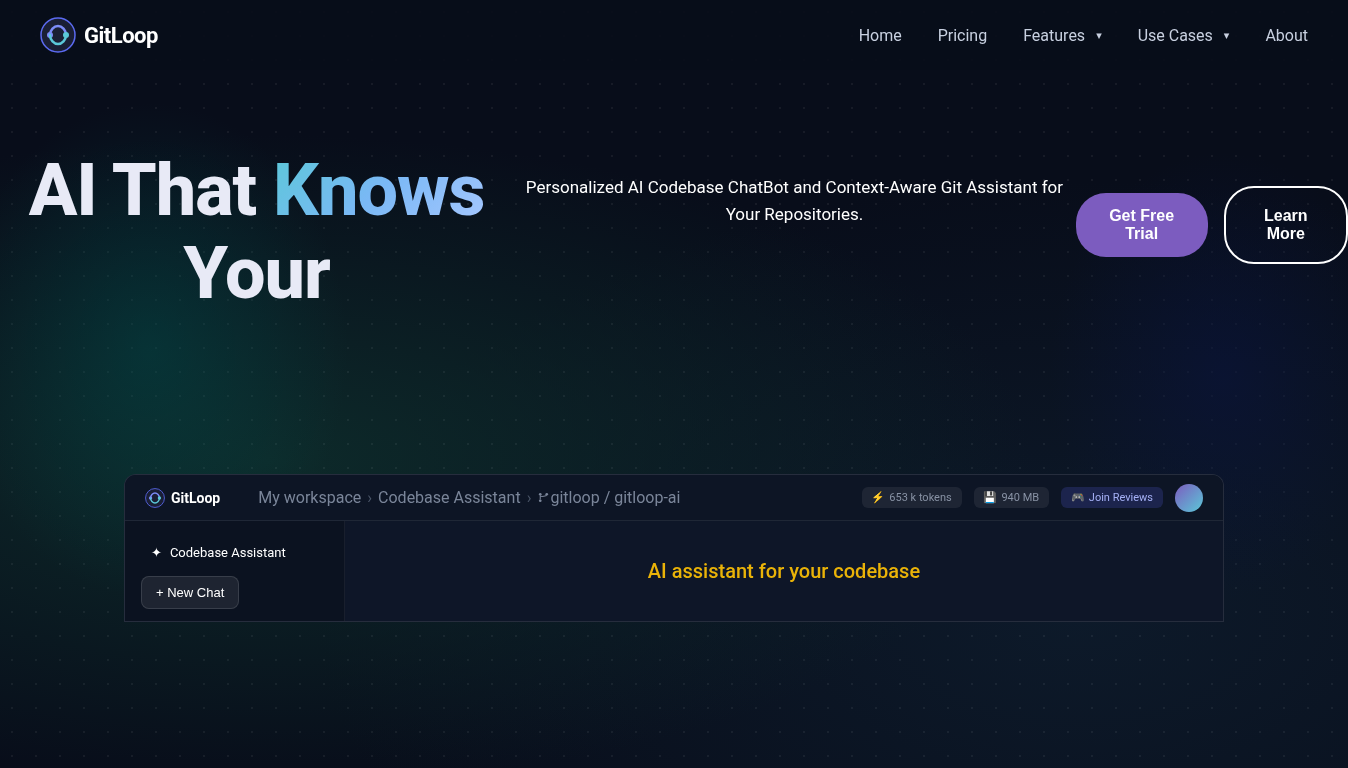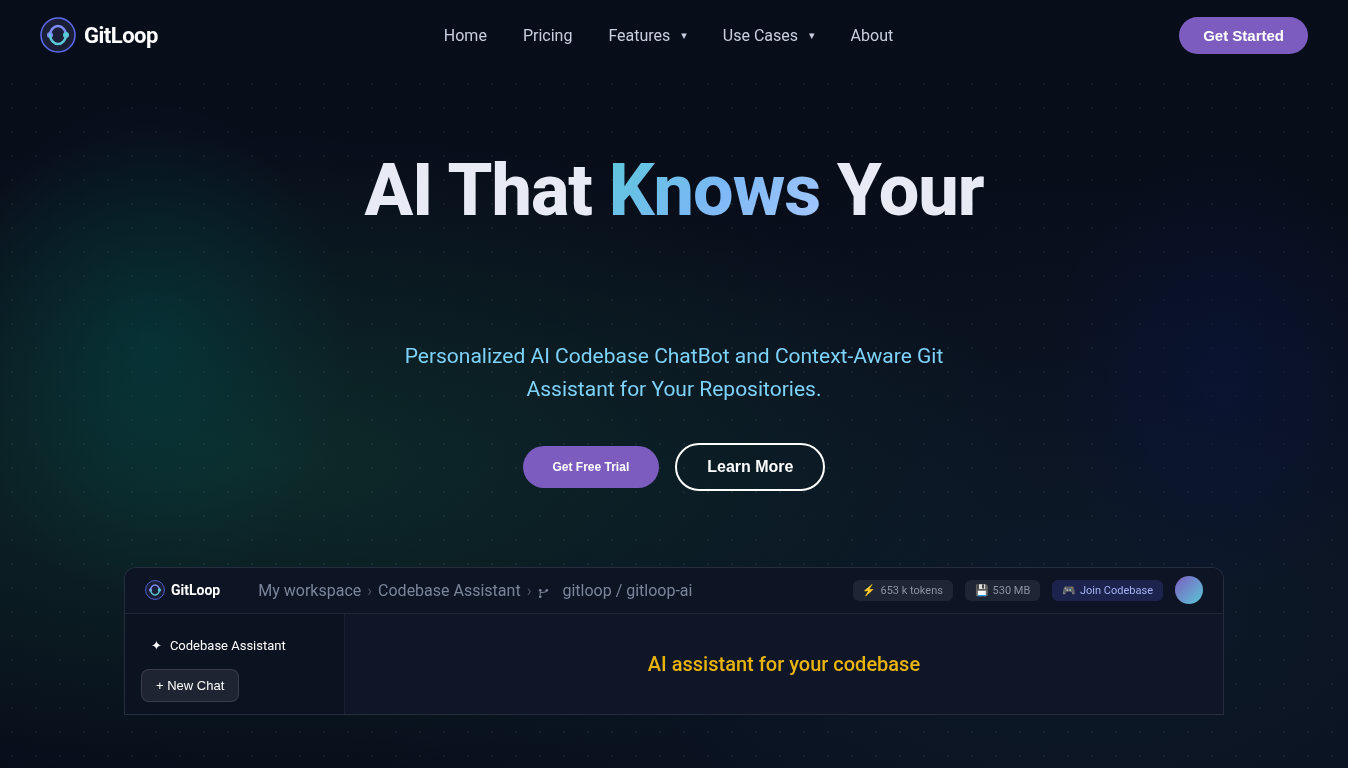--- a/index.html
+++ b/index.html
@@ -126,22 +126,22 @@
       font-weight: 600;
       cursor: pointer;
       white-space: nowrap;
     }
 
     
     .hero {
       position: relative;
       z-index: 5;
       display: flex;
-      flex-direction: column;
-      align-items: center;
+      flex-direction: row;
+      align-items: flex-start;
       text-align: center;
       padding-top: 80px;
     }
 
     .hero-title {
       font-size: 72px;
       font-weight: 800;
       line-height: 1.15;
       max-width: 750px;
       letter-spacing: -1px;
@@ -150,50 +150,50 @@
 
     .hero-title .highlight {
       background: linear-gradient(135deg, #5bc8d8, #7ab8f5, #a8c8ff);
       -webkit-background-clip: text;
       -webkit-text-fill-color: transparent;
       background-clip: text;
     }
 
     .hero-subtitle {
       margin-top: 24px;
-      font-size: 21px;
-      color: #7dd3fc;
+      font-size: 17px;
+      color: #ffffff;
       max-width: 580px;
       line-height: 1.6;
     }
 
     .hero-buttons {
       display: flex;
       gap: 16px;
       margin-top: 36px;
       align-items: center;
     }
 
     .btn-primary {
       background: #7c5cbf;
       color: #ffffff;
       border: none;
       border-radius: 30px;
       padding: 14px 30px;
-      font-size: 12px;
+      font-size: 16px;
       font-weight: 600;
       cursor: pointer;
     }
 
     .btn-secondary {
       background: transparent;
       color: #ffffff;
       border: 2px solid #ffffff;
       border-radius: 30px;
-      padding: 13px 30px;
+      padding: 19px 30px;
       font-size: 16px;
       font-weight: 600;
       cursor: pointer;
     }
 
     
     .app-preview {
       position: relative;
       z-index: 5;
       margin: 40px auto 0;
@@ -240,22 +240,22 @@
       color: #7a8599;
       margin-left: 30px;
     }
 
     .breadcrumb-sep {
       color: #4a5568;
     }
 
     .breadcrumb-git {
       display: flex;
-      align-items: flex-end;
-      gap: 12px;
+      align-items: center;
+      gap: 0;
     }
 
     .app-topbar-right {
       display: flex;
       align-items: center;
       gap: 12px;
     }
 
     .badge {
       display: flex;
@@ -378,21 +378,20 @@
       <a href="#" class="nav-link-with-arrow">
         <span>Use Cases</span>
         <span class="chevron-icon">▾</span>
       </a>
     </li>
     <li>
       <a href="#">About</a>
     </li>
   </ul>
 
-  <button class="get-started-btn">Get Started</button>
 </nav>
 
 <section class="hero">
   <h1 class="hero-title">
     <span>AI That </span><span class="highlight">Knows</span><span> Your</span>
     <br>
     <br>
   </h1>
 
   <p class="hero-subtitle">Personalized AI Codebase ChatBot and Context-Aware Git Assistant for Your Repositories.</p>
@@ -435,25 +434,25 @@
           </span>
         </div>
       </div>
       <div class="app-topbar-right">
         <div class="badge">
           <span class="badge-icon">⚡</span>
           <span>653 k tokens</span>
         </div>
         <div class="badge">
           <span class="badge-icon">💾</span>
-          <span>530 MB</span>
+          <span>940 MB</span>
         </div>
         <div class="badge discord-badge">
           <span class="badge-icon">🎮</span>
-          <span>Join Codebase</span>
+          <span>Join Reviews</span>
         </div>
         <div class="avatar-circle"></div>
       </div>
     </div>
 
     <div class="app-body">
       <div class="app-sidebar">
         <div class="sidebar-item active">
           <span>✦</span>
           <span>Codebase Assistant</span>

